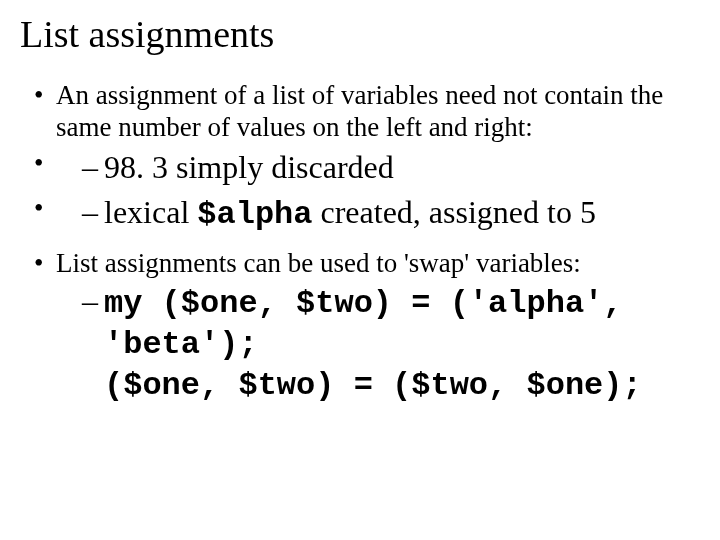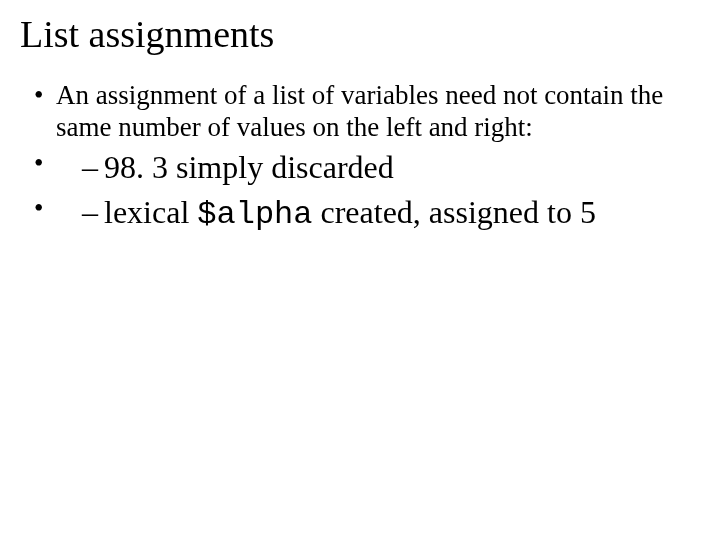--- a/index.html
+++ b/index.html
@@ -47,21 +47,21 @@
     padding-left: 22px;
     font-size: 32px;
     line-height: 1.22;
   }
   ul.sub > li::before {
     content: "–";
     position: absolute;
     left: 0;
     top: 0;
   }
-  .inline-code { font-family: "Courier New", Courier, monospace; font-weight: normal; }
+  .inline-code { font-family: "Courier New", Courier, monospace; font-weight: bold; }
   .spacer { height: 8px; }
 </style>
 </head>
 <body>
 
 <h1 class="title">List assignments</h1>
 
 <ul class="top">
 
   <li>
@@ -79,14 +79,23 @@
   <li>
     <ul class="sub">
       <li>
         <span>lexical </span><span class="inline-code">$alpha</span><span> created, assigned to 5</span>
       </li>
     </ul>
   </li>
 
   <div class="spacer"></div>
 
+  <li>
+    <span>List assignments can be used to 'swap' variables:</span>
+    <ul class="sub">
+      <li>
+        <span class="inline-code">my ($one, $two) = ('alpha', 'beta');</span><br>
+        <span class="inline-code">($one, $two) = ($two, $one);</span>
+      </li>
+    </ul>
+  </li>
 
 </ul>
 
 </body></html>

